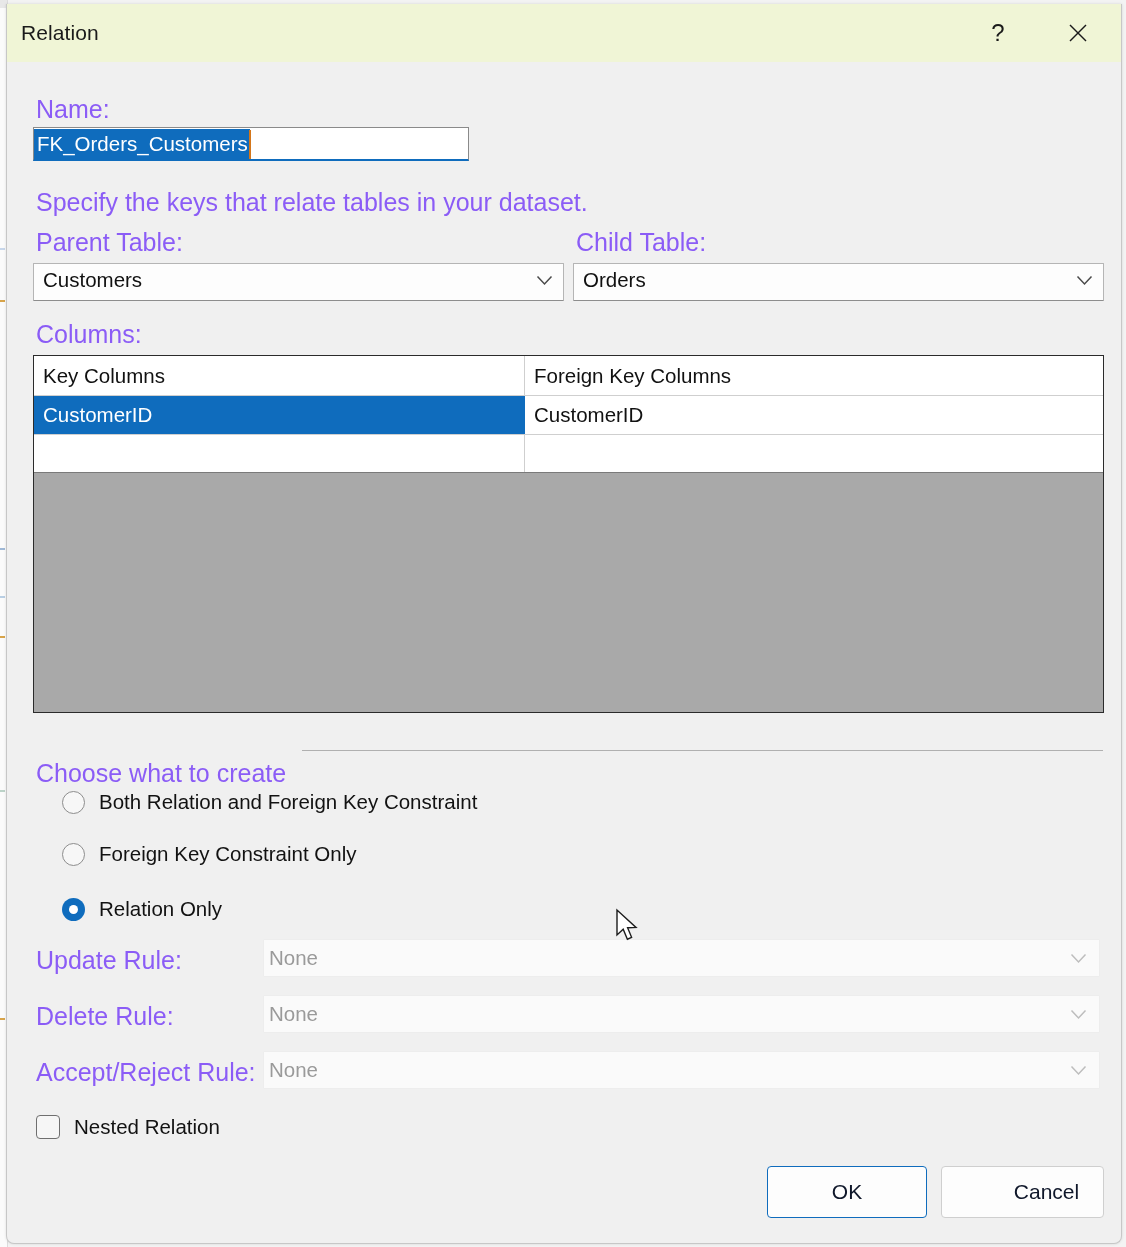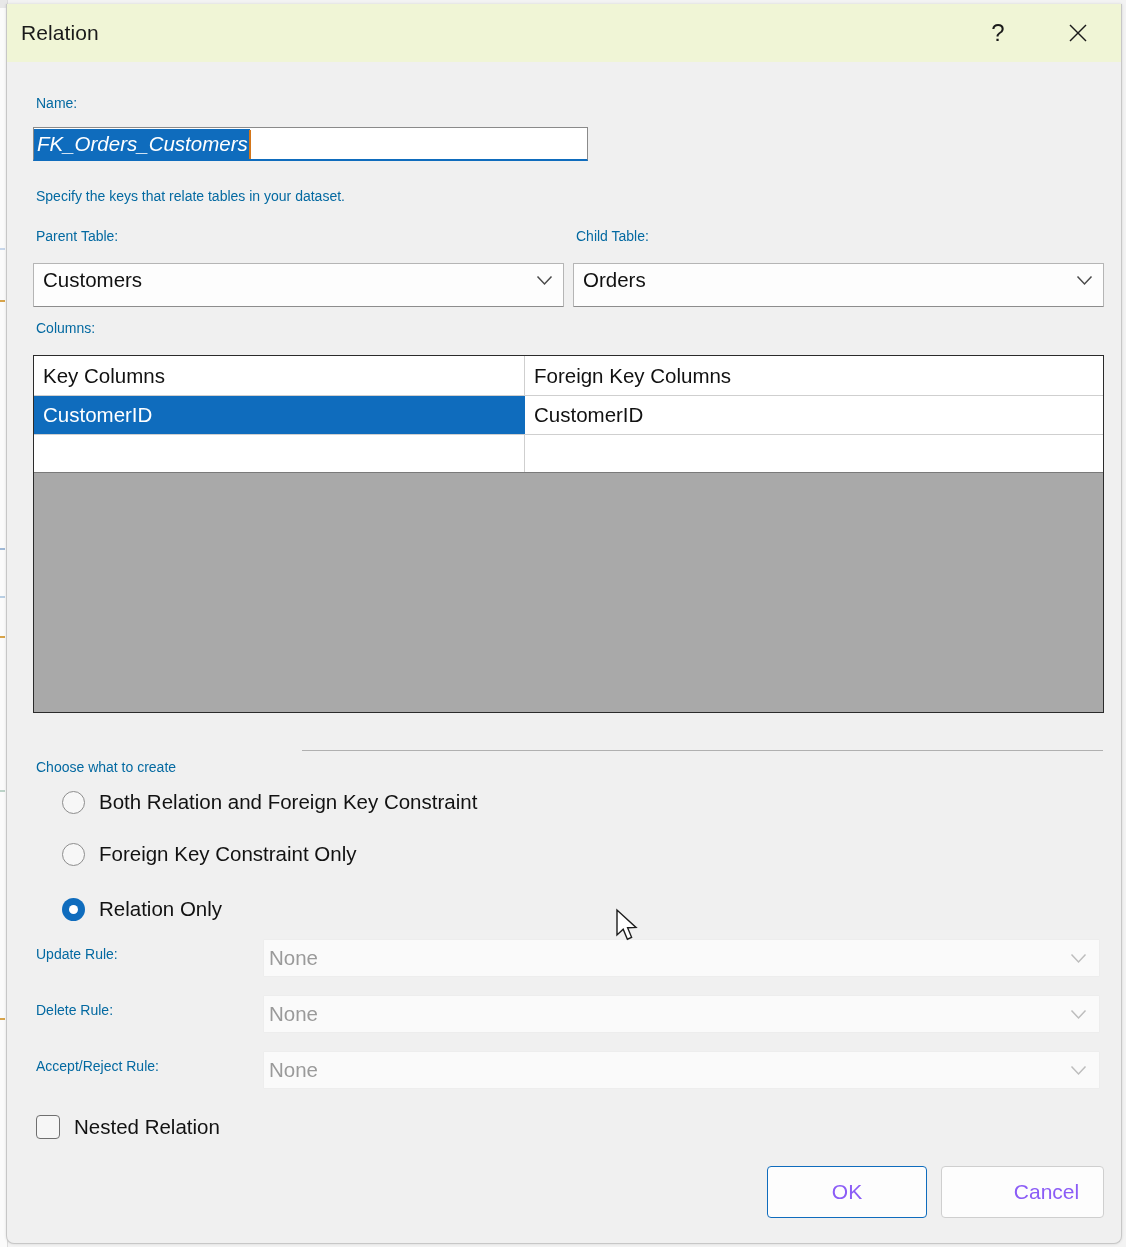--- a/index.html
+++ b/index.html
@@ -86,39 +86,38 @@
     justify-content: center;
     color: #1a1a1a;
   }
   #help-btn { right: 92px; }
   #close-btn { right: 12px; }
   #help-btn span { font-size: 24px; line-height: 1; }
 
   
   .lbl {
     position: absolute;
-    font-size: 14px;
-    color: #0369a1;
+    font-size: 25px;
+    color: #8b5cf6;
     white-space: nowrap;
   }
 
   #name-label { left: 29px; top: 91px; }
 
   #name-input {
     position: absolute;
     left: 26px;
     top: 123px;
-    width: 555px;
+    width: 436px;
     height: 34px;
     background: #ffffff;
     border: 1px solid #8a8a8a;
     border-bottom: 2px solid #0f6cbd;
     box-sizing: border-box;
     overflow: hidden;
-    font-style: italic;
   }
   #name-input-value {
     position: absolute;
     left: 0px;
     top: 1px;
     height: 30px;
     line-height: 30px;
     padding: 0 2px 0 3px;
     font-size: 20.5px;
     color: #ffffff;
@@ -134,21 +133,21 @@
     background: #d4761a;
   }
 
   #specify-label { left: 29px; top: 184px; }
 
   #parent-label { left: 29px; top: 224px; }
   #child-label  { left: 569px; top: 224px; }
 
   .combo {
     position: absolute;
-    height: 44px;
+    height: 38px;
     background: #fdfdfd;
     border: 1px solid #b5b5b5;
     border-bottom-color: #8d8d8d;
     box-sizing: border-box;
     border-radius: 1px;
     padding-left: 24px;
   }
   .combo .combo-text {
     position: absolute;
     left: 9px;
@@ -343,21 +342,21 @@
     position: absolute;
     height: 52px;
     background: #fdfdfd;
     border: 1px solid #cfcfcf;
     border-radius: 4px;
     box-sizing: border-box;
     display: flex;
     align-items: center;
     justify-content: center;
     font-size: 21px;
-    color: #8b5cf6;
+    color: #0f172a;
   }
   #ok-btn {
     left: 760px;
     top: 1162px;
     width: 160px;
     border: 1.6px solid #0f6cbd;
   }
   #cancel-btn {
     left: 934px;
     top: 1162px;

